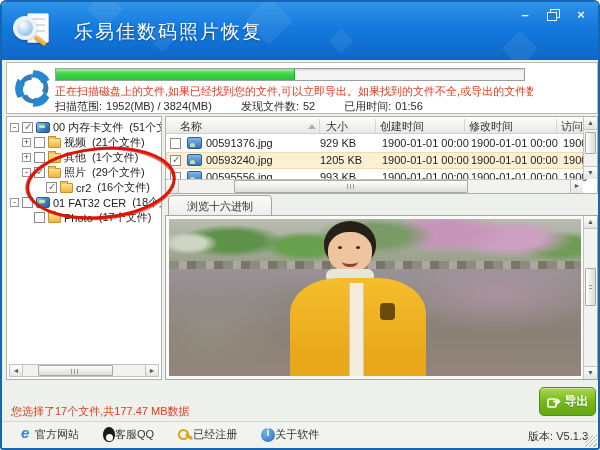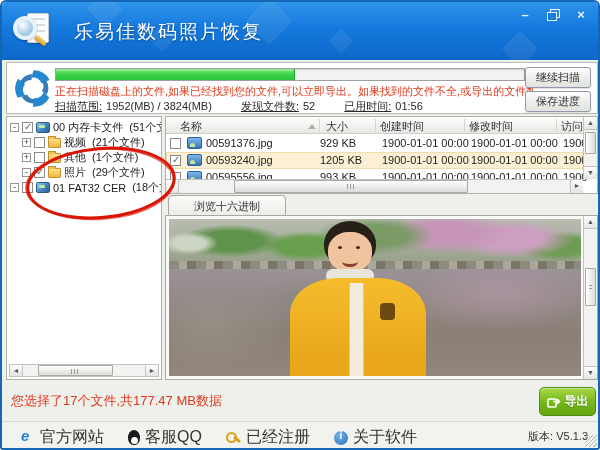--- a/index.html
+++ b/index.html
@@ -34,21 +34,21 @@
 
   
   .scan-panel { position:absolute; left:4px; top:60px; width:592px; height:52px; background:#ffffff;
      border:1px solid #b9b9b5; }
   .scan-logo { position:absolute; left:5px; top:4px; width:43px; height:43px; }
   .progress-track { position:absolute; left:48px; top:5px; width:470px; height:13px; background:#f4f4f2;
      border:1px solid #9aa0a2; box-shadow:inset 0 1px 2px rgba(0,0,0,.15); }
   .progress-fill { height:100%; background:linear-gradient(#9bf093,#3fd24a 45%,#2cc63d); border-right:1px solid #23a832; }
   .scan-msg { position:absolute; left:48px; top:21px; width:478px; color:#e0391c; font-size:11px; white-space:nowrap; overflow:hidden; }
   .scan-stats { position:absolute; left:48px; top:36px; font-size:11px; color:#2a2a2a; }
-  .scan-stats b { font-weight:normal; margin-right:4px;text-decoration:underline; }
+  .scan-stats b { font-weight:normal; margin-right:4px; }
   .scan-stats .gap { display:inline-block; width:26px; }
   .mini-btn { position:absolute; right:6px; width:66px; height:21px; font-size:11px; color:#333;
      background:linear-gradient(#fefefe,#eeeeec 50%,#e2e2df); border:1px solid #8f9aa6; border-radius:3px;
      text-align:center; line-height:19px; cursor:pointer; box-shadow:0 1px 1px rgba(0,0,0,.12); }
   .btn-continue { top:4px; } .btn-save { top:28px; }
 
   
   .tree-panel { position:absolute; left:4px; top:114px; width:156px; height:264px; background:#ffffff;
      border:1px solid #b0b0ac; overflow:hidden; }
   .tree-rows { position:absolute; left:0; top:3px; right:0; }
@@ -111,21 +111,21 @@
      border-bottom:1px solid #c2c2be; font-size:7px; color:#555; text-align:center; line-height:12px; cursor:pointer; }
   .ft-vscroll .down { position:absolute; bottom:0; left:0; right:0; height:13px; background:linear-gradient(#fdfdfd,#e4e4e2);
      border-top:1px solid #c2c2be; font-size:7px; color:#555; text-align:center; line-height:12px; cursor:pointer; }
   .ft-vthumb { position:absolute; left:1px; right:1px; top:15px; height:22px; background:linear-gradient(90deg,#fefefe,#dcdcda);
      border:1px solid #a8a8a4; border-radius:1px; cursor:grab; }
   .ft-hscroll { position:absolute; left:0; right:14px; bottom:0; height:14px; background:#f2f2f0; border-top:1px solid #c2c2be; display:flex; }
   .ft-hthumb { left:14%; width:60%; }
 
   
   .tabs { position:absolute; left:166px; top:193px; display:flex; gap:4px; z-index:5; }
-  .tab { height:21px; padding:0 25px; font-size:11px; color:#333; line-height:20px;
+  .tab { height:21px; padding:0 18px; font-size:11px; color:#333; line-height:20px;
      background:linear-gradient(#fbfbfa,#ededea); border:1px solid #a6a6a2; border-radius:4px 4px 0 0; cursor:pointer; }
   .tab.active { background:#fafaf8; border-bottom-color:#fafaf8; }
 
   
   .preview { position:absolute; left:163px; top:213px; width:433px; height:165px; background:#fafaf8;
      border:1px solid #a6a6a2; }
   .photo { position:absolute; left:3px; top:3px; right:16px; bottom:3px; overflow:hidden; background:#94898c; }
   .ph-trees { position:absolute; left:0; top:0; right:0; height:44px;
     background:
       radial-gradient(ellipse 40px 16px at 5% 55%, #ccd5c4 0 40%, transparent 72%),
@@ -162,34 +162,34 @@
   .pv-vscroll { position:absolute; right:0; top:0; width:14px; bottom:0; background:#f2f2f0; border-left:1px solid #c2c2be; }
   .pv-vscroll .up,.pv-vscroll .down { position:absolute; left:0; right:0; height:13px;
      background:linear-gradient(#fdfdfd,#e4e4e2); font-size:7px; color:#555; text-align:center; line-height:12px; cursor:pointer; }
   .pv-vscroll .up{top:0;border-bottom:1px solid #c2c2be}.pv-vscroll .down{bottom:0;border-top:1px solid #c2c2be}
   .pv-vthumb { position:absolute; left:1px; right:1px; top:52px; height:38px; background:linear-gradient(90deg,#fefefe,#dcdcda);
      border:1px solid #a8a8a4; border-radius:1px; cursor:grab; }
   .pv-vthumb::after { content:""; position:absolute; top:50%; left:3px; right:3px; height:5px; margin-top:-2px;
      background:repeating-linear-gradient(#9a9a96 0 1px,transparent 1px 3px); }
 
   
-  .selection-summary { position:absolute; left:9px; top:390px; font-size:13px; color:#e0391c; }
+  .selection-summary { position:absolute; left:9px; top:402px; font-size:11px; color:#e0391c; }
   .btn-back { position:absolute; left:459px; top:385px; width:70px; height:29px;
      background:linear-gradient(#ffffff,#ececea 60%,#e2e2df); border:1px solid #9aa2ac; border-radius:5px;
      font-size:12px; color:#333; text-align:center; line-height:27px; cursor:pointer; box-shadow:0 1px 1px rgba(0,0,0,.12); }
   .btn-back .chev { color:#2f6fc8; font-weight:bold; font-size:15px; margin-right:4px; }
   .btn-export { position:absolute; left:537px; top:385px; width:57px; height:29px;
      background:linear-gradient(#a8d84a,#72b619 55%,#64a712); border:1px solid #4f8e0e; border-radius:5px;
      color:#fff; font-size:12px; font-weight:bold; cursor:pointer; display:flex; align-items:center; justify-content:center; gap:4px;
      text-shadow:0 1px 1px rgba(0,60,0,.35); box-shadow:inset 0 1px 0 rgba(255,255,255,.4); }
 
   
   .footer { position:absolute; left:0; bottom:0; width:100%; height:27px; background:#f2f2ee; border-top:1px solid #d8d6d0; }
   .footer-links { position:absolute; left:18px; top:5px; display:flex; gap:24px; }
-  .flink { display:flex; align-items:center; gap:5px; font-size:16px; color:#333; cursor:pointer; }
+  .flink { display:flex; align-items:center; font-size:11px; color:#333; cursor:pointer; }
   .ficon-ie { width:15px; height:15px; position:relative; }
   .ficon-ie::after { content:"e"; position:absolute; left:1px; top:-3px; font-size:15px; font-weight:bold; font-style:italic; color:#2b83d6; }
   .ficon-qq { width:12px; height:15px; background:#1a1a1a; border-radius:50% 50% 46% 46%; position:relative; }
   .ficon-qq::after { content:""; position:absolute; left:2.5px; bottom:1px; width:7px; height:7px; background:#fff; border-radius:50%; }
   .ficon-key { width:15px; height:15px; position:relative; }
   .ficon-key::before { content:""; position:absolute; left:0; top:2px; width:7px; height:7px; border:2px solid #d9a21a; border-radius:50%; }
   .ficon-key::after { content:""; position:absolute; left:7px; top:8px; width:8px; height:3px; background:#d9a21a; transform:rotate(40deg); border-radius:1px; }
   .ficon-info { width:14px; height:14px; border-radius:50%; background:radial-gradient(circle at 35% 30%,#6fb4ec,#2a6fbe); position:relative; }
   .ficon-info::after { content:"i"; position:absolute; left:5.5px; top:-1px; color:#fff; font-size:10px; font-weight:bold; }
   .version { position:absolute; right:10px; top:7px; font-size:11px; color:#333; }
@@ -239,22 +239,20 @@
     </svg>
     <div class="progress-track">
       <div class="progress-fill" style="width: 51%;"></div>
     </div>
     <div class="scan-msg">正在扫描磁盘上的文件,如果已经找到您的文件,可以立即导出。如果找到的文件不全,或导出的文件数据不正确,请</div>
     <div class="scan-stats">
       <b>扫描范围:</b><span>1952(MB) / 3824(MB)</span><span class="gap"></span>
       <b>发现文件数:</b><span>52</span><span class="gap"></span>
       <b>已用时间:</b><span>01:56</span>
     </div>
-    <div class="mini-btn btn-continue">继续扫描</div>
-    <div class="mini-btn btn-save">保存进度</div>
   </div>
 
   <div class="tree-panel">
     <div class="tree-rows">
 
         <div class="tree-row lvl-0">
           <span class="expander">-</span>
           <span class="cb checked"></span>
           <span class="ticon icon-drive"></span>
           <span class="tlabel">00 内存卡文件</span>
@@ -279,29 +277,43 @@
 
         <div class="tree-row lvl-1">
           <span class="expander">-</span>
           <span class="cb checked"></span>
           <span class="ticon icon-folder"></span>
           <span class="tlabel">照片</span>
           <span class="tcount">(29个文件)</span>
         </div>
 
 
+        <div class="tree-row lvl-2">
+          <span class="expander"></span>
+          <span class="cb checked"></span>
+          <span class="ticon icon-folder"></span>
+          <span class="tlabel">cr2</span>
+          <span class="tcount">(16个文件)</span>
+        </div>
 
         <div class="tree-row lvl-0">
           <span class="expander">-</span>
           <span class="cb"></span>
           <span class="ticon icon-drive"></span>
           <span class="tlabel">01 FAT32 CER</span>
           <span class="tcount">(18个文件)</span>
         </div>
 
+        <div class="tree-row lvl-1">
+          <span class="expander"></span>
+          <span class="cb"></span>
+          <span class="ticon icon-folder"></span>
+          <span class="tlabel">Photo</span>
+          <span class="tcount">(17个文件)</span>
+        </div>
       </div>
     <div class="hscroll">
       <span class="sb-btn">◄</span>
       <span class="sb-track">
           <span class="sb-thumb tree-hthumb"></span>
         </span>
       <span class="sb-btn right">►</span>
     </div>
   </div>
 

